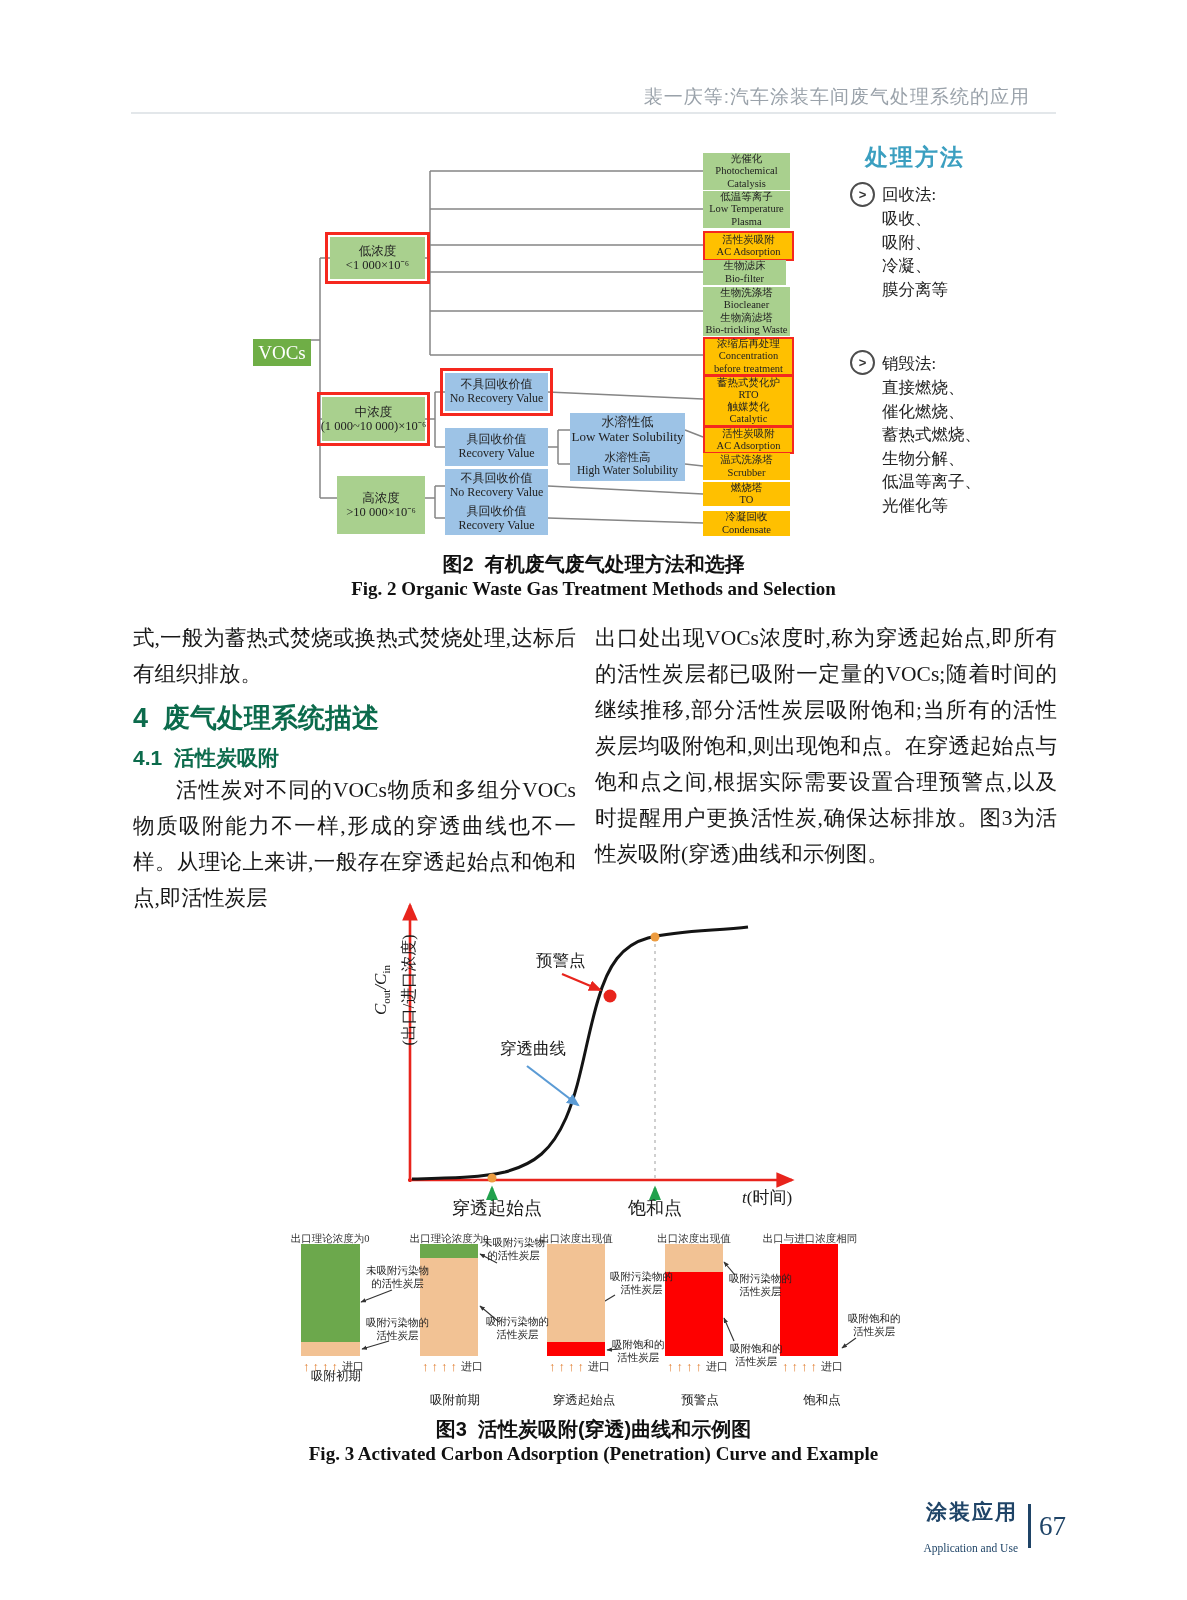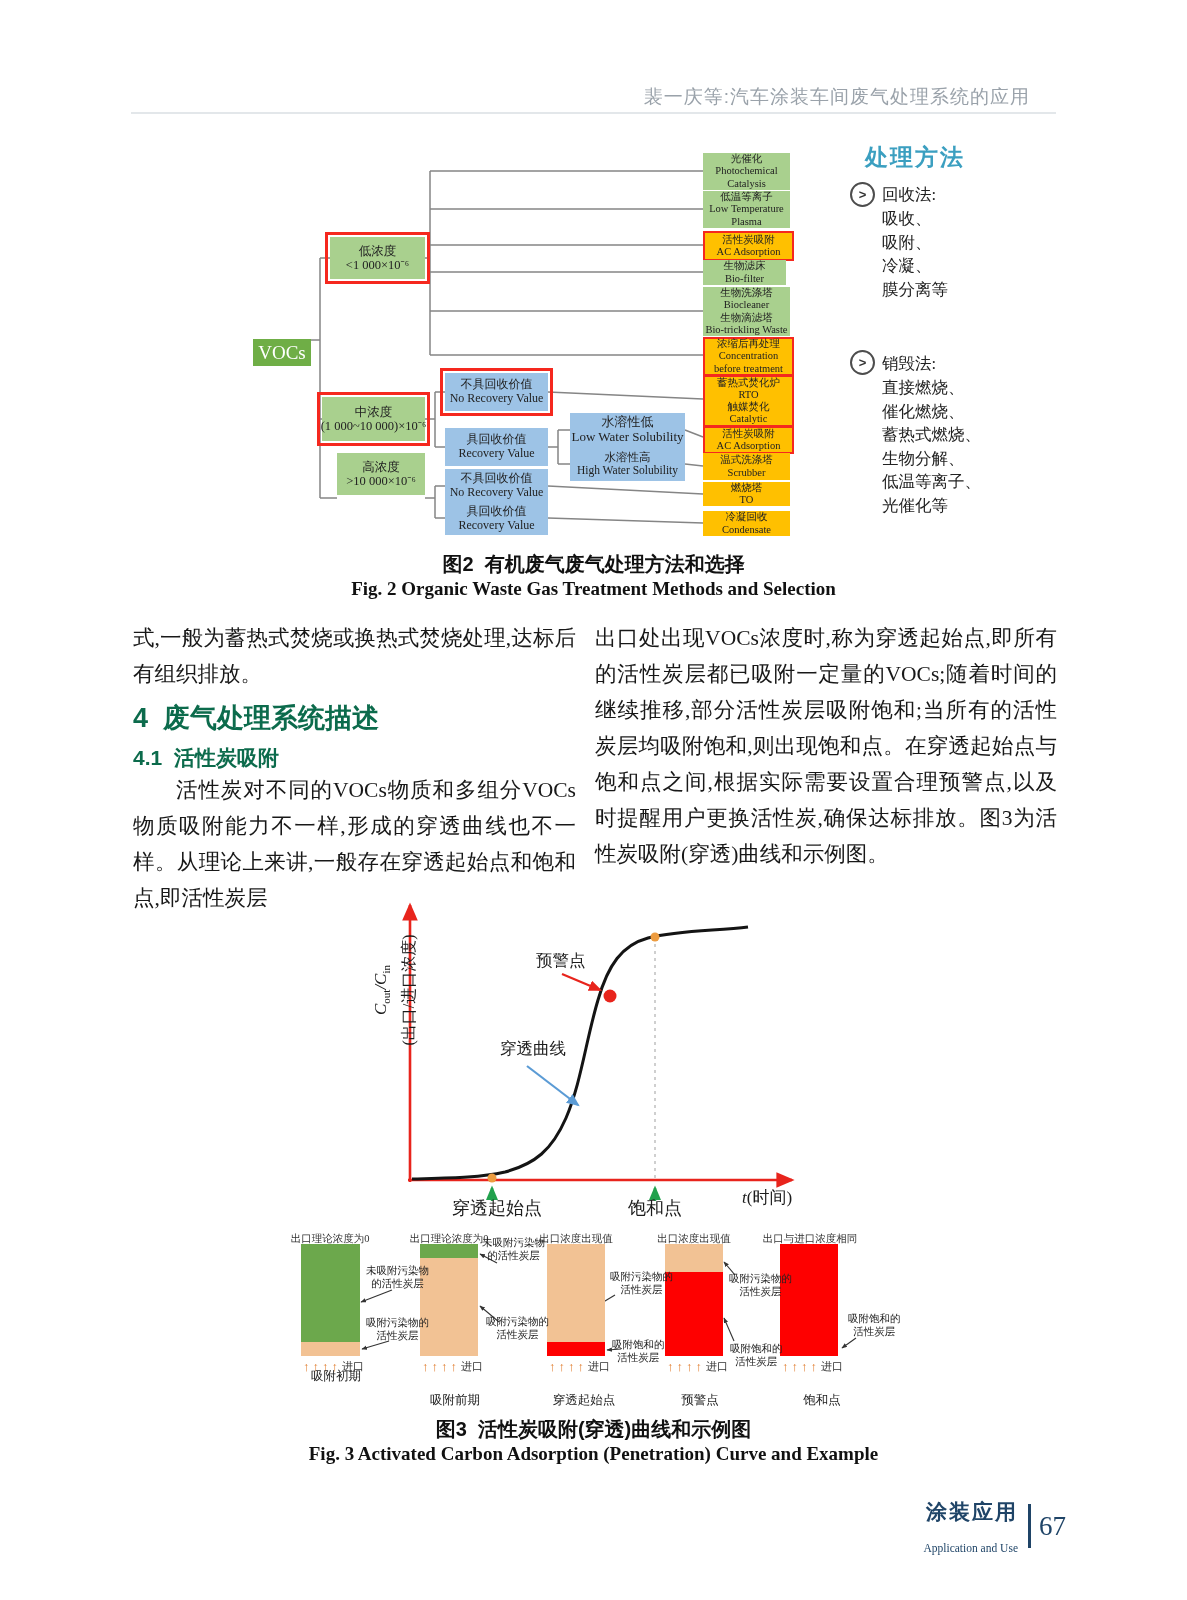--- a/index.html
+++ b/index.html
@@ -158,21 +158,21 @@
   </div>
 
   <div class="fbox g red-out" style="left:330px;top:237px;width:95px;height:42px;font-size:12.5px;">
     <span>低浓度</span>
     <span>&lt;1 000×10⁻⁶</span>
   </div>
   <div class="fbox g red-out" style="left:322px;top:397px;width:103px;height:44px;font-size:12.5px;">
     <span>中浓度</span>
     <span>(1 000~10 000)×10⁻⁶</span>
   </div>
-  <div class="fbox g" style="left:337px;top:453px;width:88px;height:42px;font-size:12.5px;">
+  <div class="fbox g" style="left:337px;top:476px;width:88px;height:58px;font-size:12.5px;">
     <span>高浓度</span>
     <span>&gt;10 000×10⁻⁶</span>
   </div>
 
   <div class="fbox b red-out" style="left:445px;top:373px;width:103px;height:38px;font-size:12px;">
     <span>不具回收价值</span>
     <span>No Recovery Value</span>
   </div>
   <div class="fbox b" style="left:445px;top:428px;width:103px;height:38px;font-size:12px;">
     <span>具回收价值</span>

